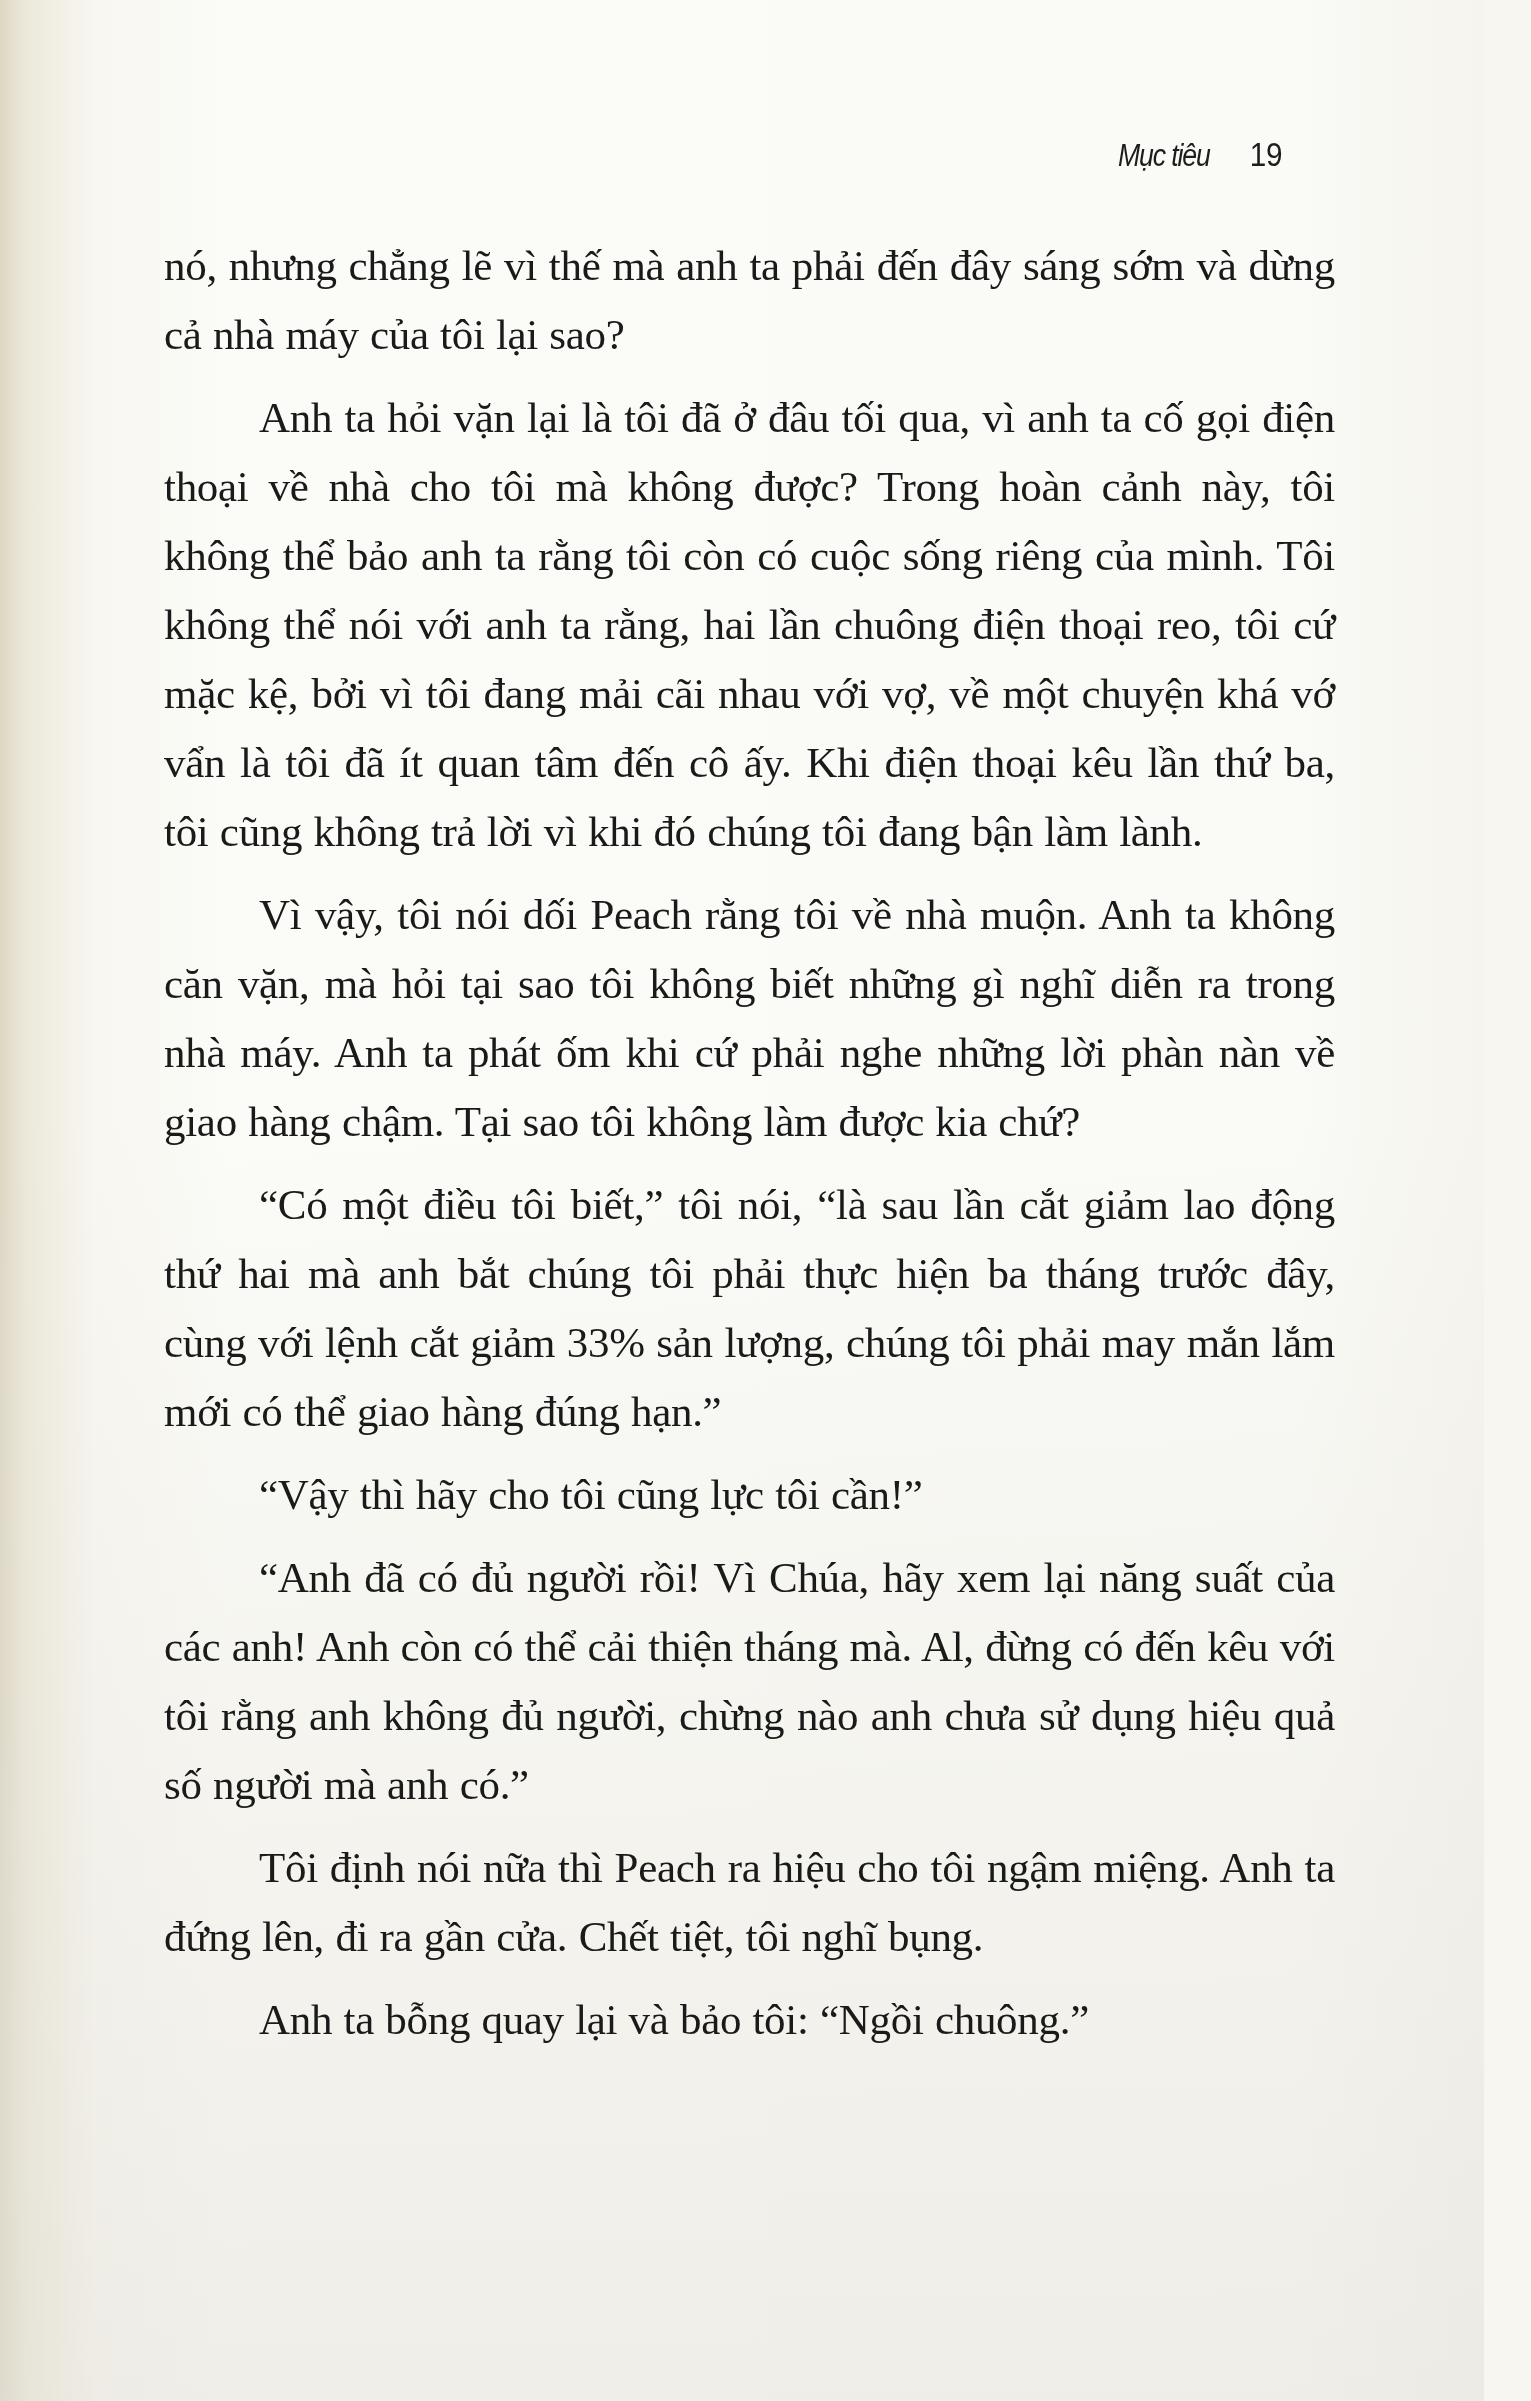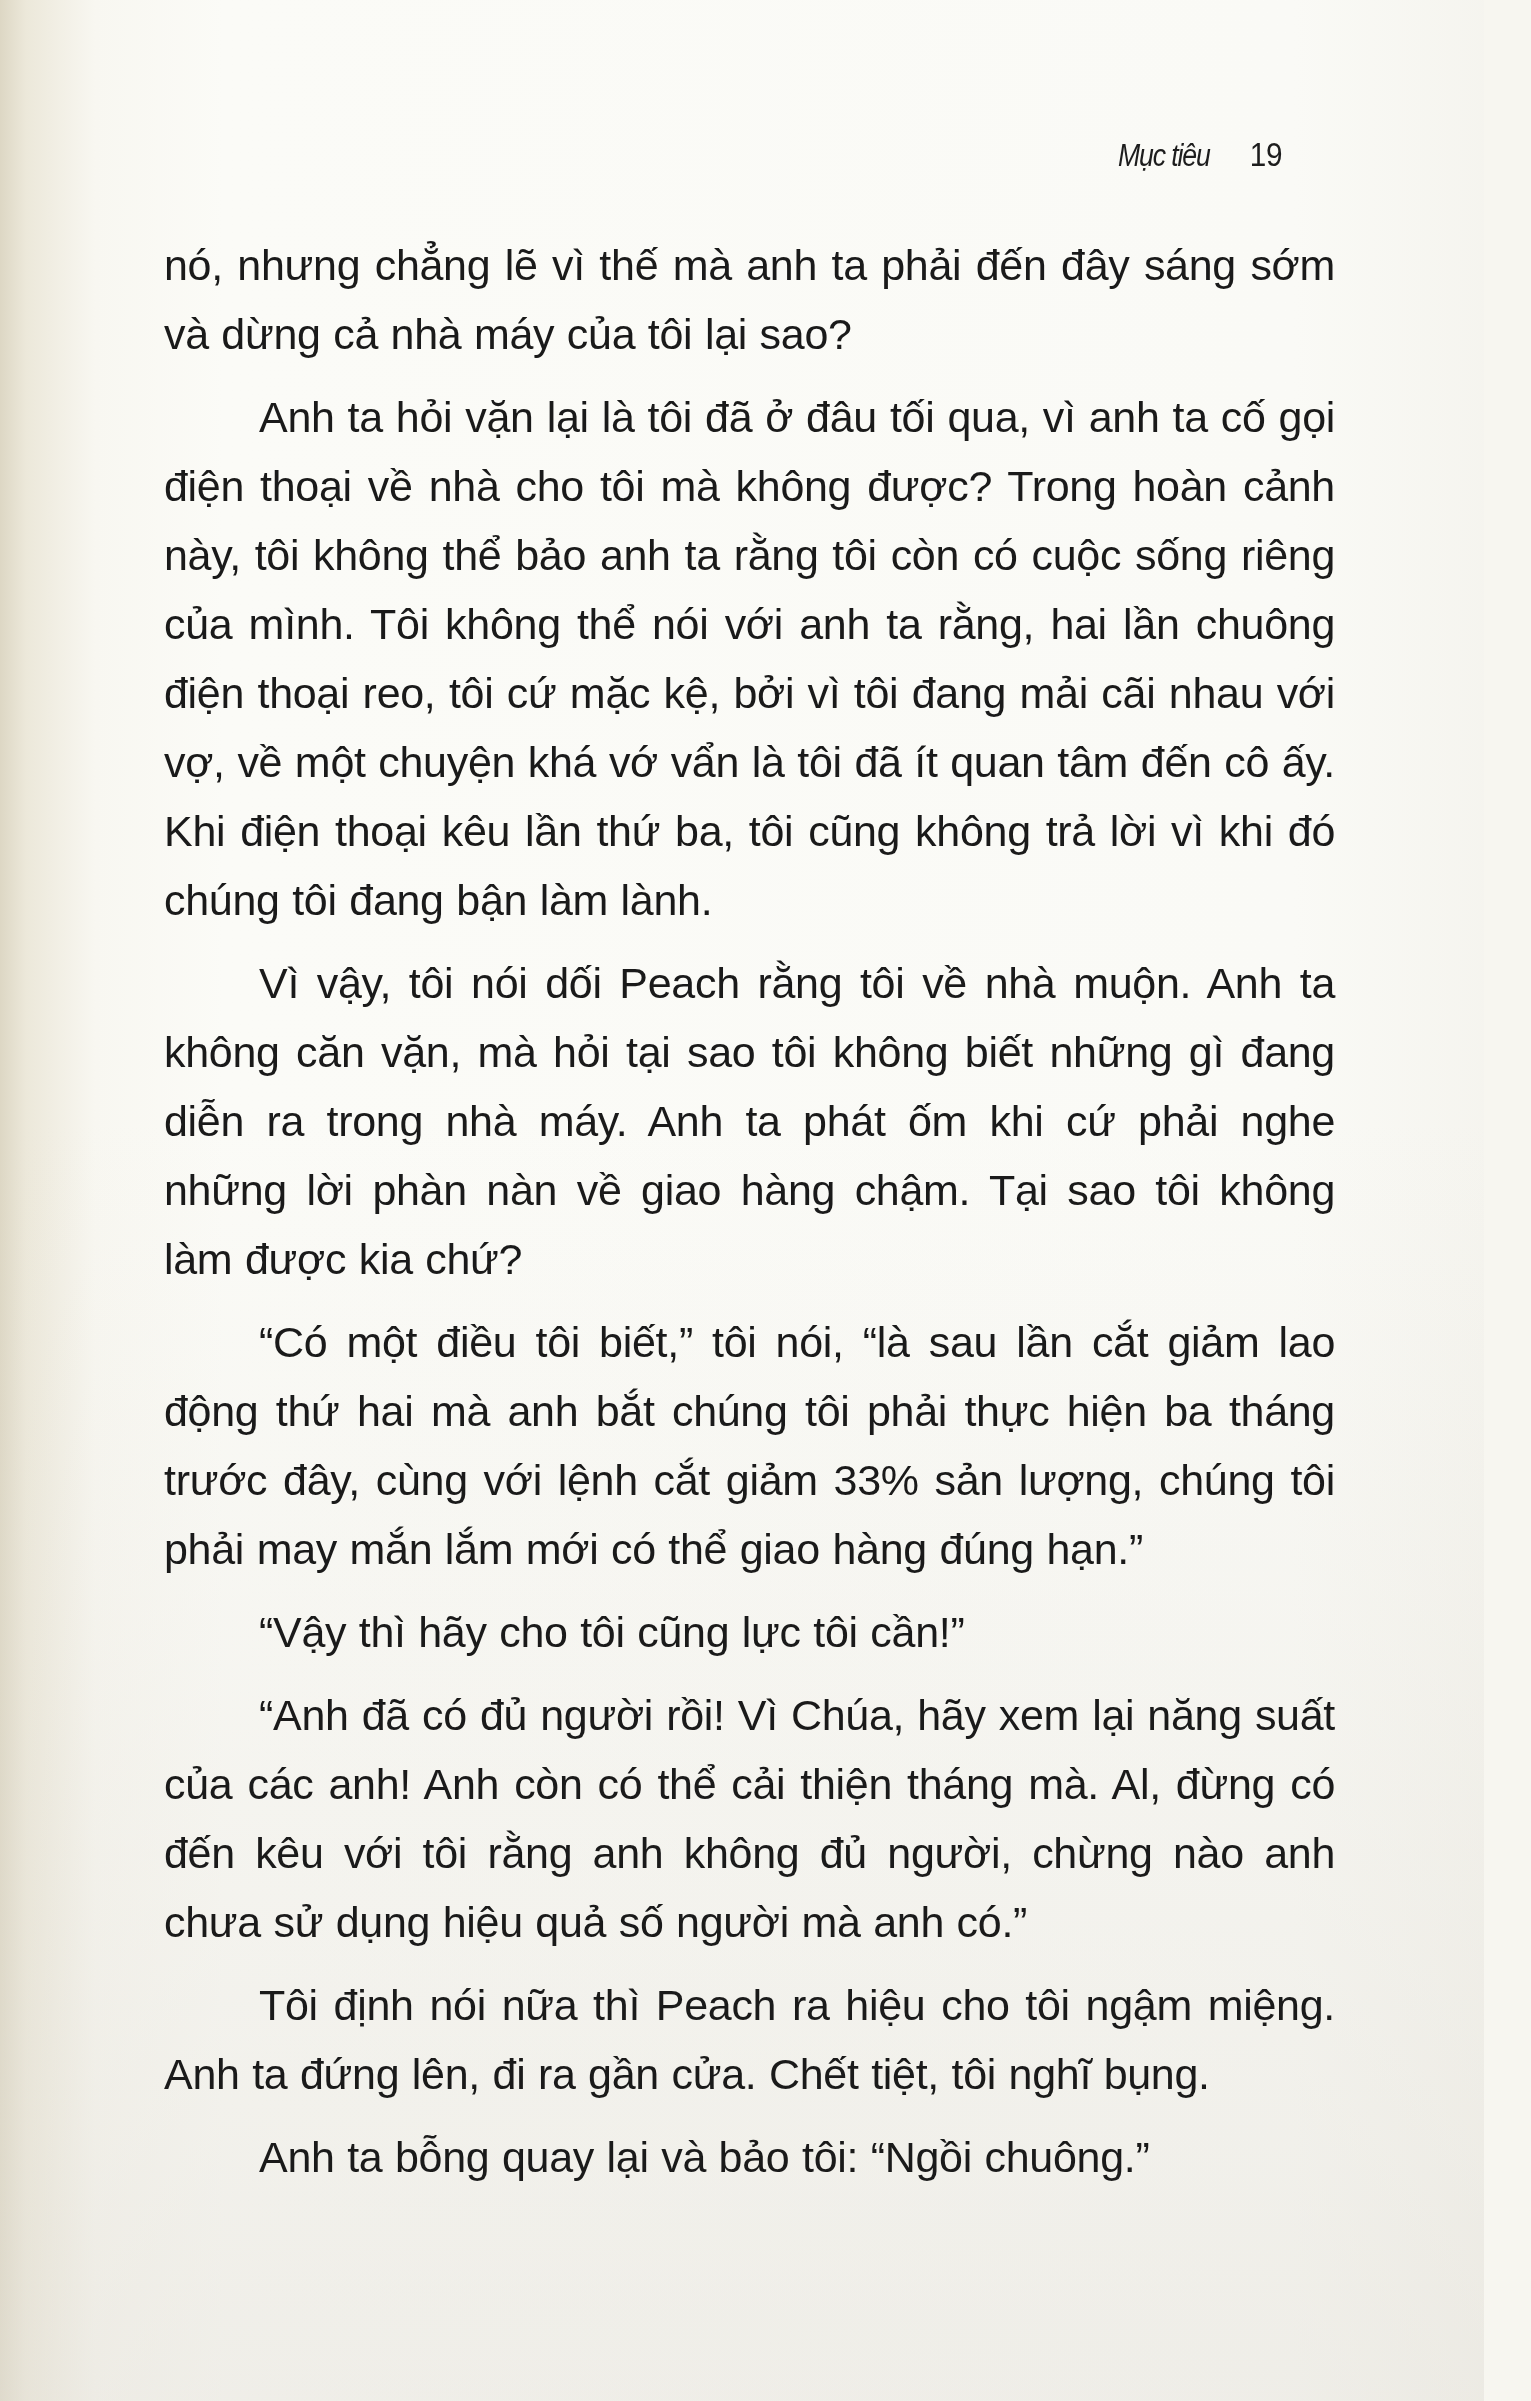--- a/index.html
+++ b/index.html
@@ -51,21 +51,21 @@
       font-family: "Liberation Sans", sans-serif;
       font-size: 33px;
       letter-spacing: -0.4px;
       transform: scaleX(0.9);
     }
     .body-text {
       position: absolute;
       left: 164px;
       top: 231px;
       width: 1171px;
-      font-family: Liberation Sans, sans-serif;
+      font-family: Liberation Serif, serif;
       font-size: 43px;
       line-height: 69px;
       color: #1a1a1a;
       z-index: 2;
     }
     .body-text p {
       margin: 0 0 14px 0;
       text-align: justify;
       text-align-last: left;
       text-indent: 95px;
@@ -82,21 +82,21 @@
 <div class="page">
 
   <div class="running-header">
     <span class="section-title">Mục tiêu</span>
     <span class="page-number">19</span>
   </div>
 
   <div class="body-text">
     <p class="no-indent">nó, nhưng chẳng lẽ vì thế mà anh ta phải đến đây sáng sớm và dừng cả nhà máy của tôi lại sao?</p>
     <p>Anh ta hỏi vặn lại là tôi đã ở đâu tối qua, vì anh ta cố gọi điện thoại về nhà cho tôi mà không được? Trong hoàn cảnh này, tôi không thể bảo anh ta rằng tôi còn có cuộc sống riêng của mình. Tôi không thể nói với anh ta rằng, hai lần chuông điện thoại reo, tôi cứ mặc kệ, bởi vì tôi đang mải cãi nhau với vợ, về một chuyện khá vớ vẩn là tôi đã ít quan tâm đến cô ấy. Khi điện thoại kêu lần thứ ba, tôi cũng không trả lời vì khi đó chúng tôi đang bận làm lành.</p>
-    <p>Vì vậy, tôi nói dối Peach rằng tôi về nhà muộn. Anh ta không căn vặn, mà hỏi tại sao tôi không biết những gì đang diễn ra trong nhà máy. Anh ta phát ốm khi cứ phải nghe những lời phàn nàn về giao hàng chậm. Tại sao tôi không làm được kia chứ?</p>
+    <p>Vì vậy, tôi nói dối Peach rằng tôi về nhà muộn. Anh ta không căn vặn, mà hỏi tại sao tôi không biết những gì nghĩ diễn ra trong nhà máy. Anh ta phát ốm khi cứ phải nghe những lời phàn nàn về giao hàng chậm. Tại sao tôi không làm được kia chứ?</p>
     <p>“Có một điều tôi biết,” tôi nói, “là sau lần cắt giảm lao động thứ hai mà anh bắt chúng tôi phải thực hiện ba tháng trước đây, cùng với lệnh cắt giảm 33% sản lượng, chúng tôi phải may mắn lắm mới có thể giao hàng đúng hạn.”</p>
     <p>“Vậy thì hãy cho tôi cũng lực tôi cần!”</p>
     <p>“Anh đã có đủ người rồi! Vì Chúa, hãy xem lại năng suất của các anh! Anh còn có thể cải thiện tháng mà. Al, đừng có đến kêu với tôi rằng anh không đủ người, chừng nào anh chưa sử dụng hiệu quả số người mà anh có.”</p>
     <p>Tôi định nói nữa thì Peach ra hiệu cho tôi ngậm miệng. Anh ta đứng lên, đi ra gần cửa. Chết tiệt, tôi nghĩ bụng.</p>
     <p>Anh ta bỗng quay lại và bảo tôi: “Ngồi chuông.”</p>
   </div>
 
 </div>
 
 

